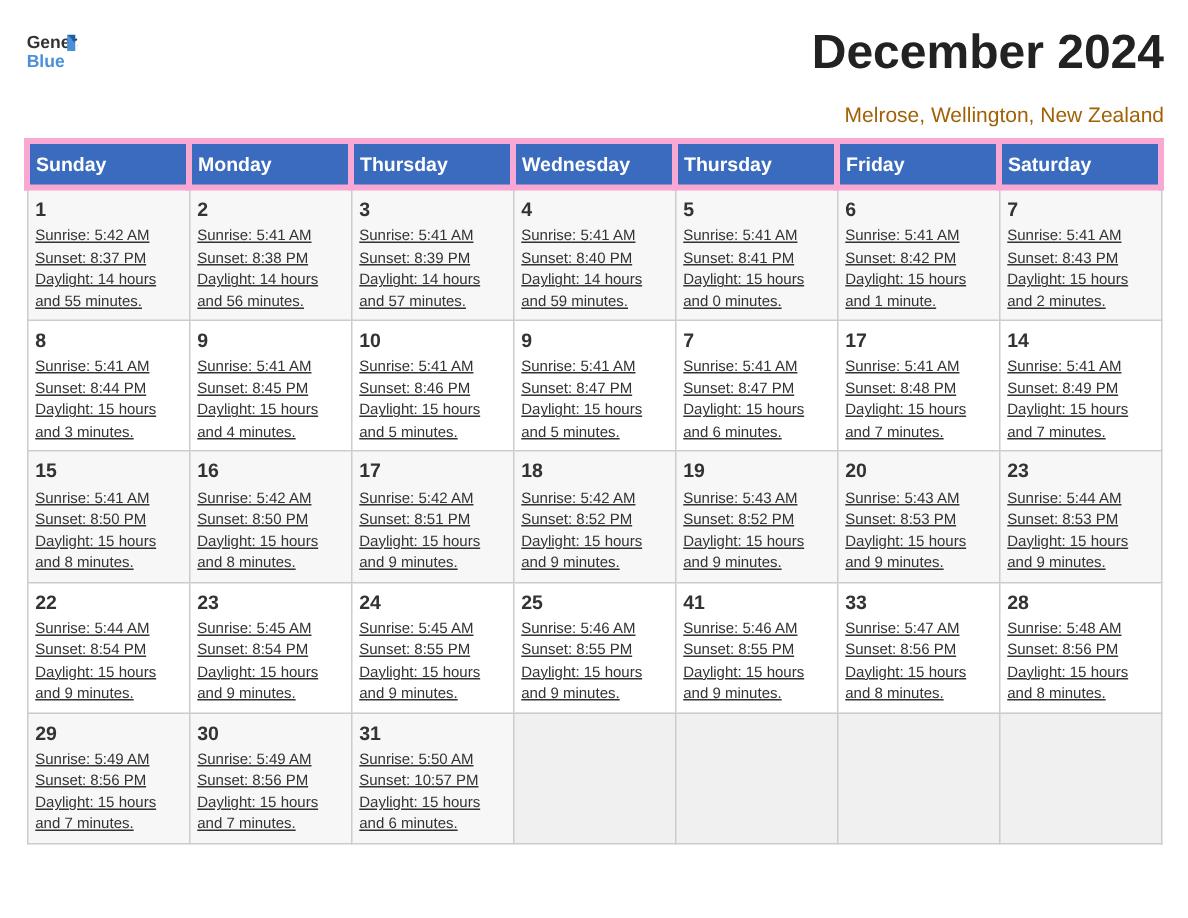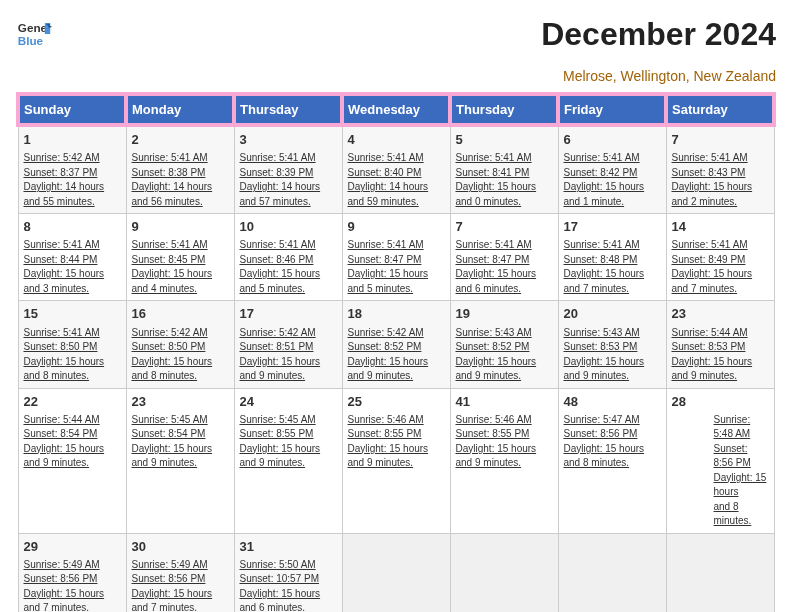--- a/index.html
+++ b/index.html
@@ -298,29 +298,29 @@
 and 9 minutes.</div>
         </td>
         <td>
           <span class="day-number">41</span>
           <div class="day-info" style="white-space: pre-line;">Sunrise: 5:46 AM
 Sunset: 8:55 PM
 Daylight: 15 hours
 and 9 minutes.</div>
         </td>
         <td>
-          <span class="day-number">48</span>
+          <span class="day-number">33</span>
           <div class="day-info" style="white-space: pre-line;">Sunrise: 5:47 AM
 Sunset: 8:56 PM
 Daylight: 15 hours
 and 8 minutes.</div>
         </td>
         <td>
           <span class="day-number">28</span>
-          <div class="day-info" style="white-space: pre-line; margin-left: 42px;">Sunrise: 5:48 AM
+          <div class="day-info" style="white-space: pre-line;">Sunrise: 5:48 AM
 Sunset: 8:56 PM
 Daylight: 15 hours
 and 8 minutes.</div>
         </td>
       </tr>
       <tr>
         <td>
           <span class="day-number">29</span>
           <div class="day-info" style="white-space: pre-line;">Sunrise: 5:49 AM
 Sunset: 8:56 PM

